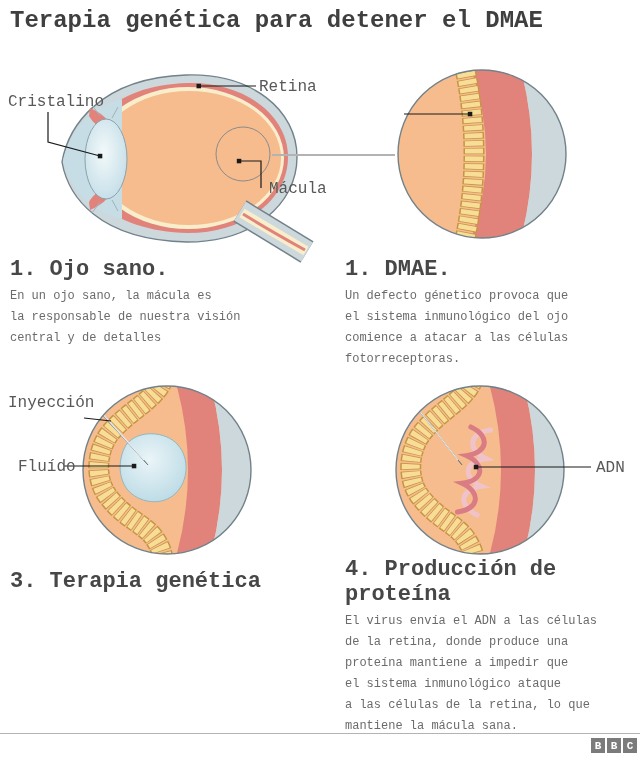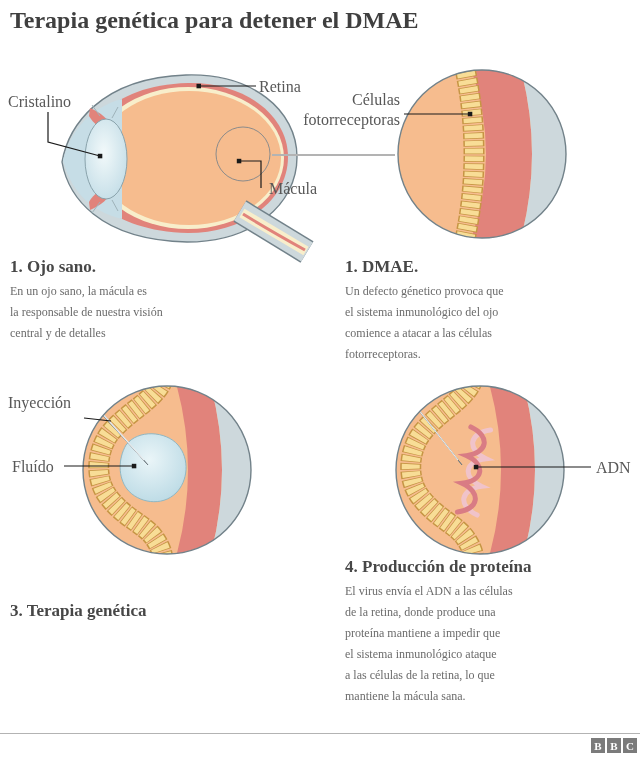--- a/index.html
+++ b/index.html
@@ -1,24 +1,24 @@
 <!DOCTYPE html>
 <html style="--orange: #f6bc8e; --red_band: #e1837b; --brick_fill: #f8dd96; --brick_outline: #c69544; --sclera: #cdd8dc; --anterior: #c6dde6; --lens: #cfe3ea; --fluid: #cfe4ed; --dna_dark: #d97c84; --dna_light: #f0c3ca; --outline: #72828a; --line_gray: #b3b3b3; --text_title: #3f3f3f; --text_heading: #474747; --text_label: #585858; --text_body: #6b6b6b; --logo_gray: #7b7b7b;"><head>
 <meta charset="utf-8">
 <style>
   html,body{margin:0;padding:0;background:#fff;}
   .page{position:relative;width:640px;height:757px;background:#fff;
-        font-family:Liberation Serif, serif;overflow:hidden;}
+        font-family:Liberation Mono, monospace;overflow:hidden;}
   .page-title{position:absolute;left:10px;top:7px;margin:0;font-size:24px;
         font-weight:bold;color:var(--text_title);letter-spacing:0;}
   svg.art{position:absolute;left:0;top:0;}
   .lbl{position:absolute;font-size:16px;color:var(--text_label);white-space:pre-line;line-height:20px;}
   .lbl-right{text-align:right;}
   .step{position:absolute;}
-  .step-h{font-size:17px;font-weight:bold;color:var(--text_heading);margin:0 0 4px 0;}
+  .step-h{font-size:22px;font-weight:bold;color:var(--text_heading);margin:0 0 4px 0;}
   .step-b{font-size:12px;line-height:21px;color:var(--text_body);white-space:pre-line;}
   .divider{position:absolute;left:0;right:0;top:733px;height:1px;background:var(--line_gray);}
   .bbc{position:absolute;right:3px;top:738px;display:flex;gap:2px;}
   .bbc-sq{width:14px;height:15px;background:var(--logo_gray);color:#fff;font-size:11px;
         font-weight:bold;display:flex;align-items:center;justify-content:center;}
   
   .c-orange{fill:var(--orange);}
   .c-red{fill:var(--red_band);}
   .c-gray{fill:var(--sclera);}
   .c-anterior{fill:var(--anterior);}
@@ -155,40 +155,38 @@
       <rect class="dot" x="131.8" y="463.8" width="4.5" height="4.5"></rect>
 
       <path class="conn" d="M478,467 L591,467"></path>
       <rect class="dot" x="473.8" y="464.8" width="4.5" height="4.5"></rect>
     </g>
   </svg>
 
   <div class="lbl" style="left:8px;top:92px;">Cristalino</div>
   <div class="lbl" style="left:259px;top:77px;">Retina</div>
   <div class="lbl" style="left:269px;top:179px;text-align:right;">Mácula</div>
-  <div class="lbl lbl-right" style="left:268px;top:90px;width:132px;">Células
-fotorreceptoras</div>
   <div class="lbl" style="left:8px;top:393px;">Inyección</div>
-  <div class="lbl" style="left:12px;top:457px;">Fluído</div>
+  <div class="lbl" style="left:18px;top:457px;">Fluído</div>
   <div class="lbl" style="left:596px;top:458px;">ADN</div>
 
   <div class="step" style="left:10px;top:257px;width:320px;">
     <p class="step-h">1. Ojo sano.</p>
     <div class="step-b">En un ojo sano, la mácula es
 la responsable de nuestra visión
 central y de detalles</div>
   </div>
   <div class="step" style="left:345px;top:257px;width:295px;">
     <p class="step-h">1. DMAE.</p>
     <div class="step-b">Un defecto génetico provoca que
 el sistema inmunológico del ojo
 comience a atacar a las células
 fotorreceptoras.</div>
   </div>
-  <div class="step" style="left:10px;top:569px;width:320px;margin-top:32px;">
+  <div class="step" style="left:10px;top:569px;width:320px;">
     <p class="step-h">3. Terapia genética</p>
   </div>
   <div class="step" style="left:345px;top:557px;width:295px;">
     <p class="step-h">4. Producción de proteína</p>
     <div class="step-b">El virus envía el ADN a las células
 de la retina, donde produce una
 proteína mantiene a impedir que
 el sistema inmunológico ataque
 a las células de la retina, lo que
 mantiene la mácula sana.</div>

